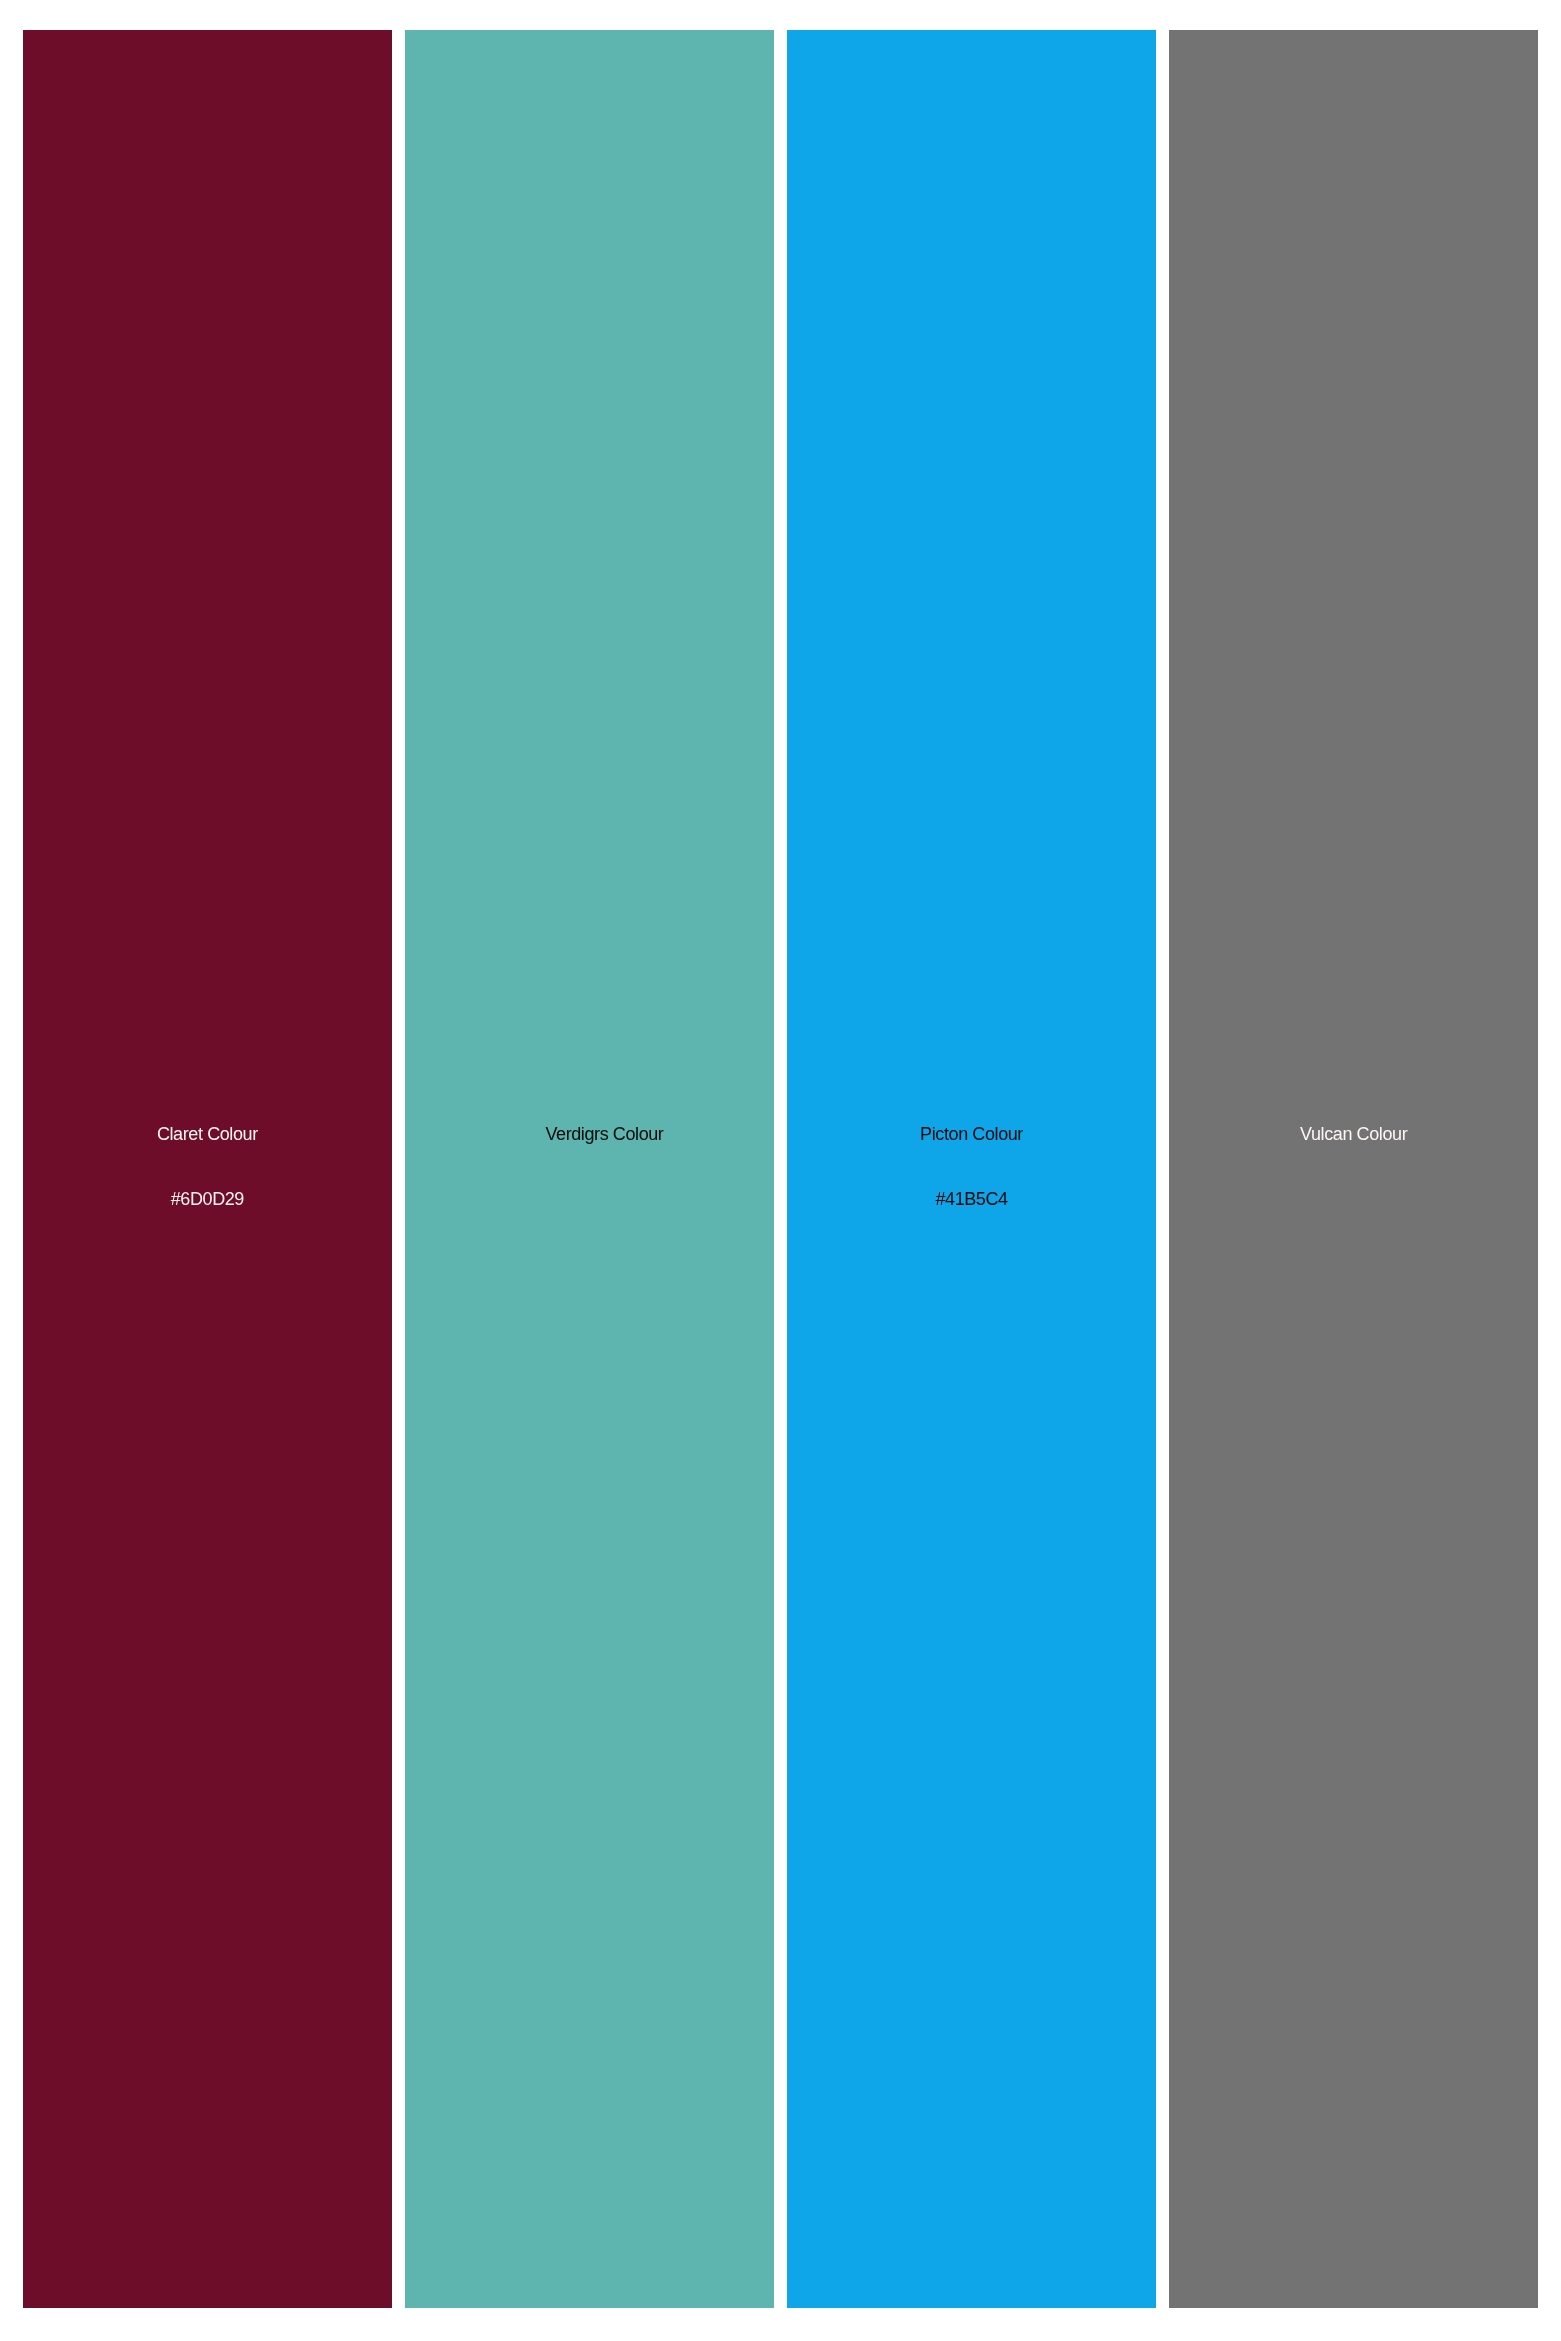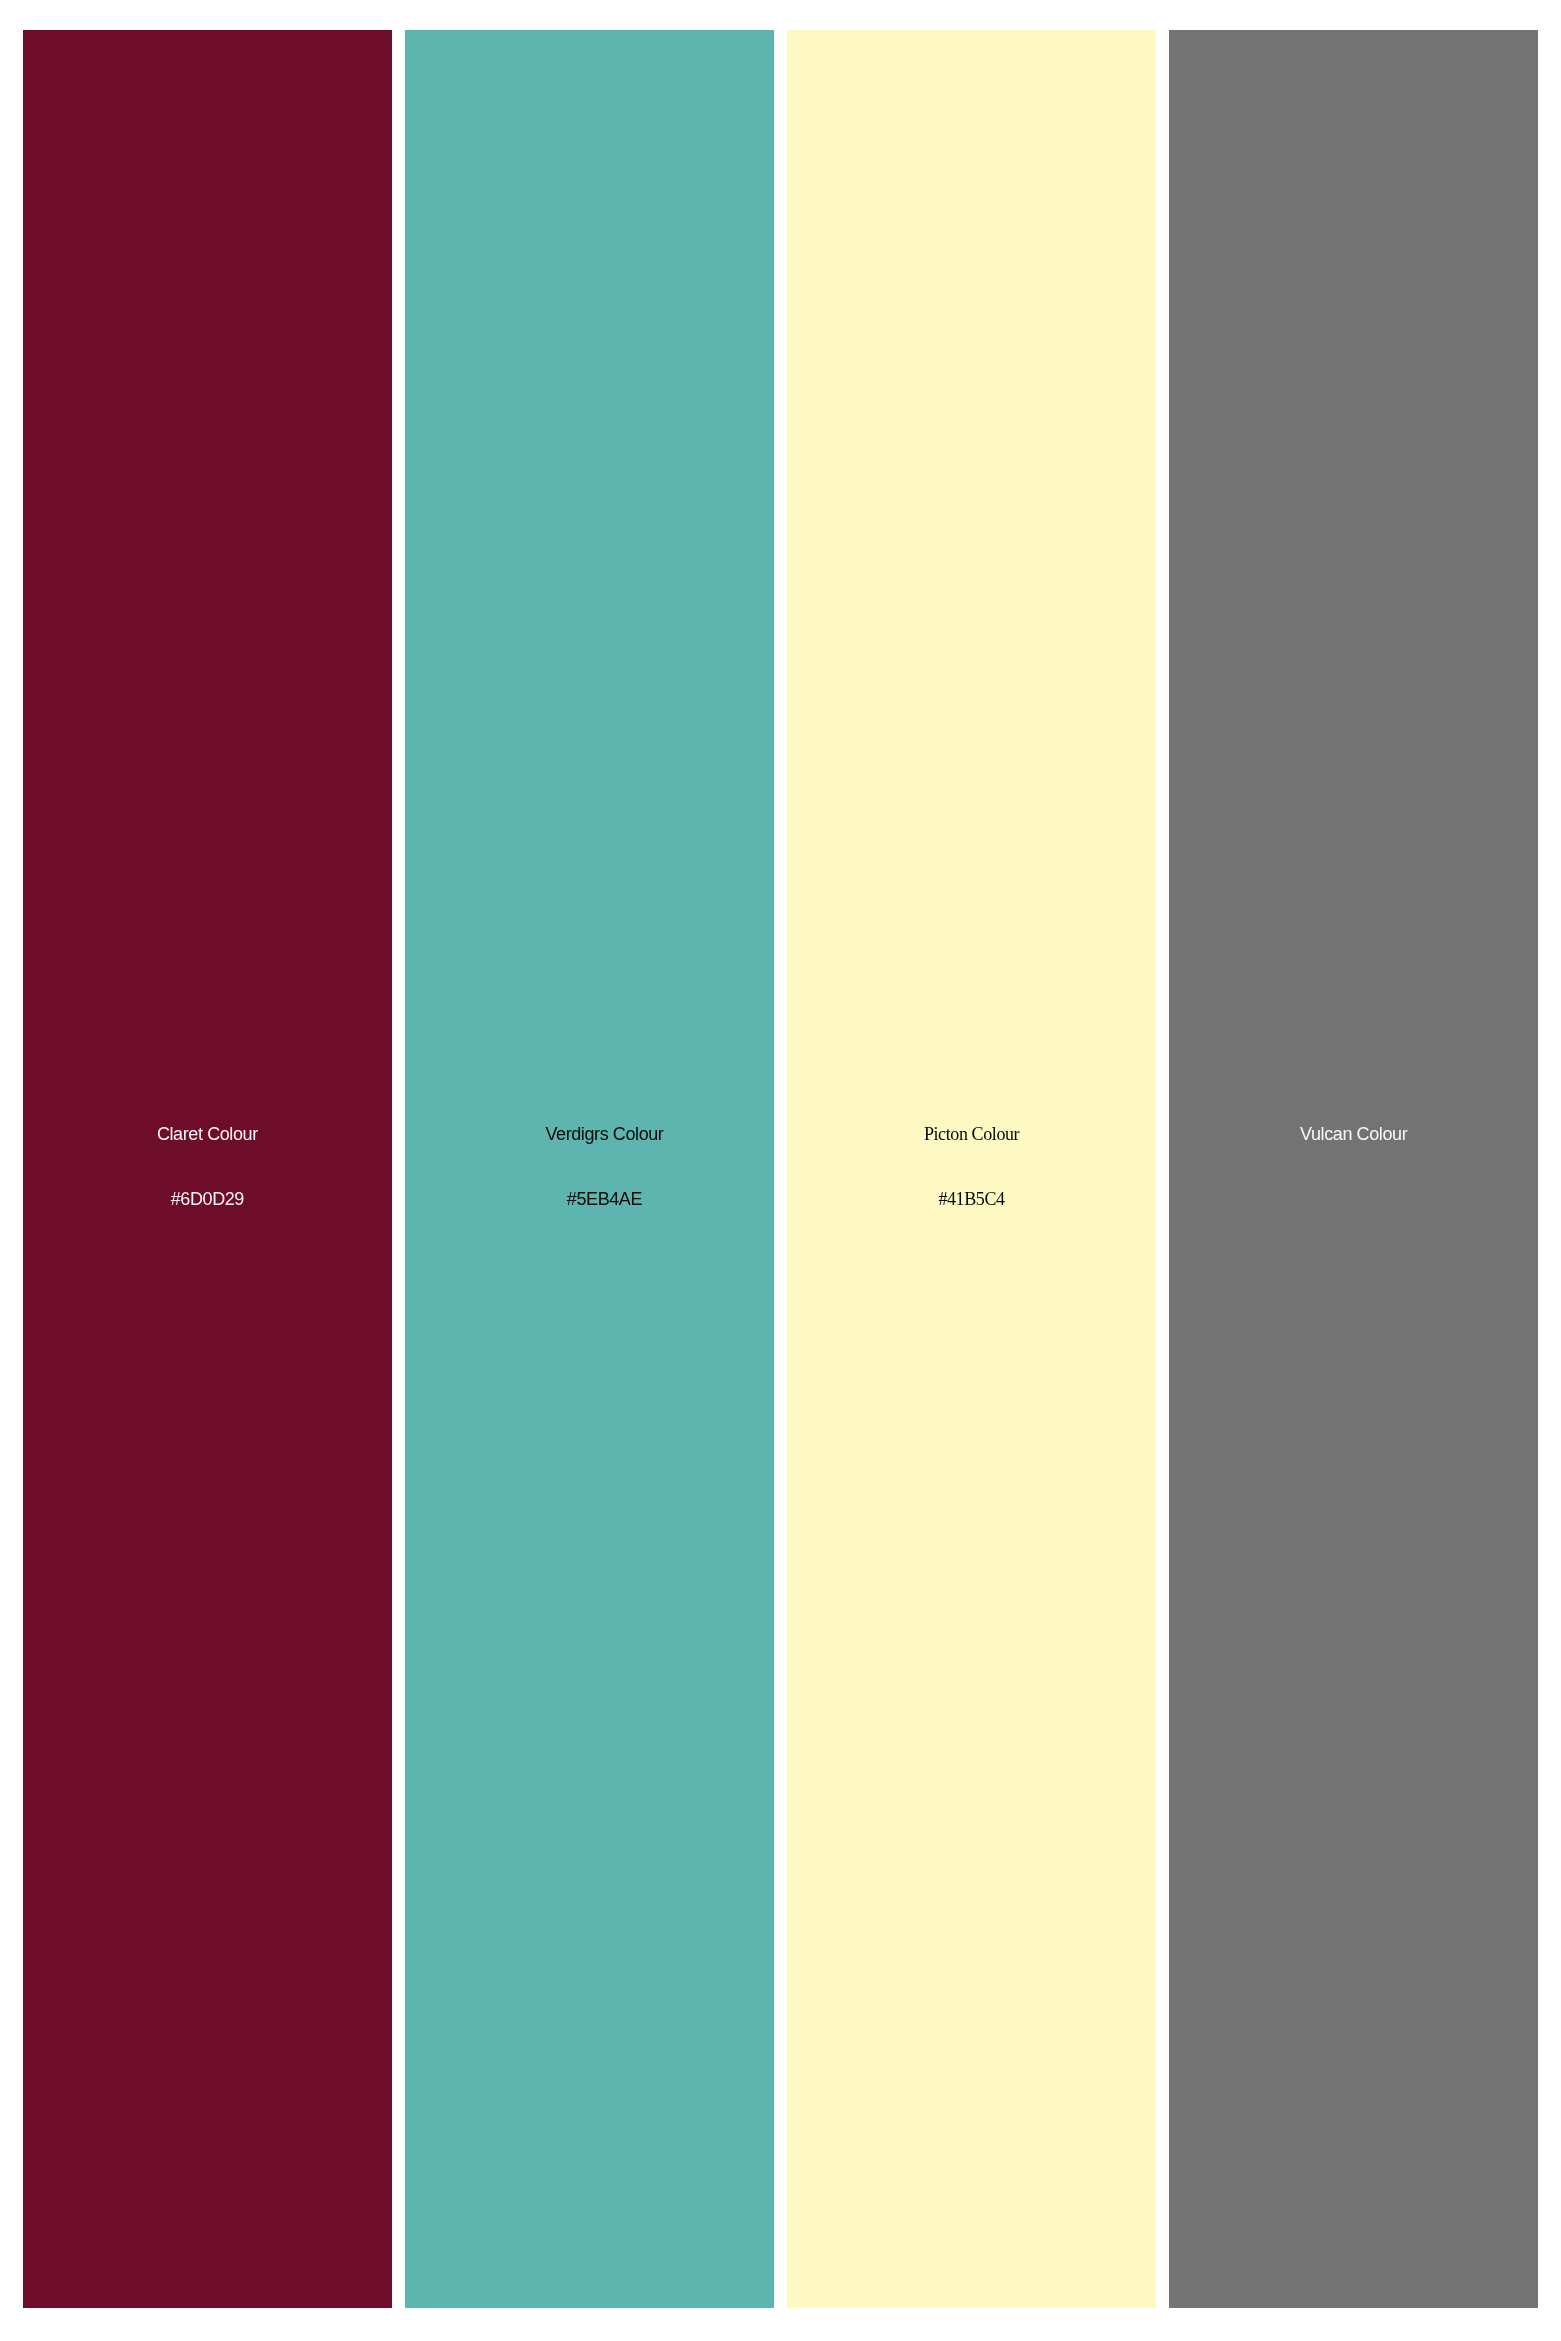--- a/index.html
+++ b/index.html
@@ -68,24 +68,23 @@
 <div id="palette">
     <div class="swatch text-light" style="background: rgb(109, 13, 41);">
       <div class="swatch-label" style="font-size: 18px;">
         <span class="swatch-name">Claret Colour</span>
         <span class="swatch-hex">#6D0D29</span>
       </div>
     </div>
     <div class="swatch text-dark" style="background: rgb(94, 180, 174);">
       <div class="swatch-label" style="font-size: 18px; margin-left: 30px;">
         <span class="swatch-name">Verdigrs Colour</span>
-        <span class="swatch-hex">#5EB4AE</span>
       </div>
     </div>
-    <div class="swatch text-dark" style="background: #fef9c3; font-family: Liberation Serif, serif;">
+    <div class="swatch text-dark" style="background: #0ea5e9;">
       <div class="swatch-label" style="font-size: 18px;">
         <span class="swatch-name">Picton Colour</span>
         <span class="swatch-hex">#41B5C4</span>
       </div>
     </div>
     <div class="swatch text-light" style="background: #737373;">
       <div class="swatch-label" style="font-size: 18px;">
         <span class="swatch-name">Vulcan Colour</span>
       </div>
     </div>

